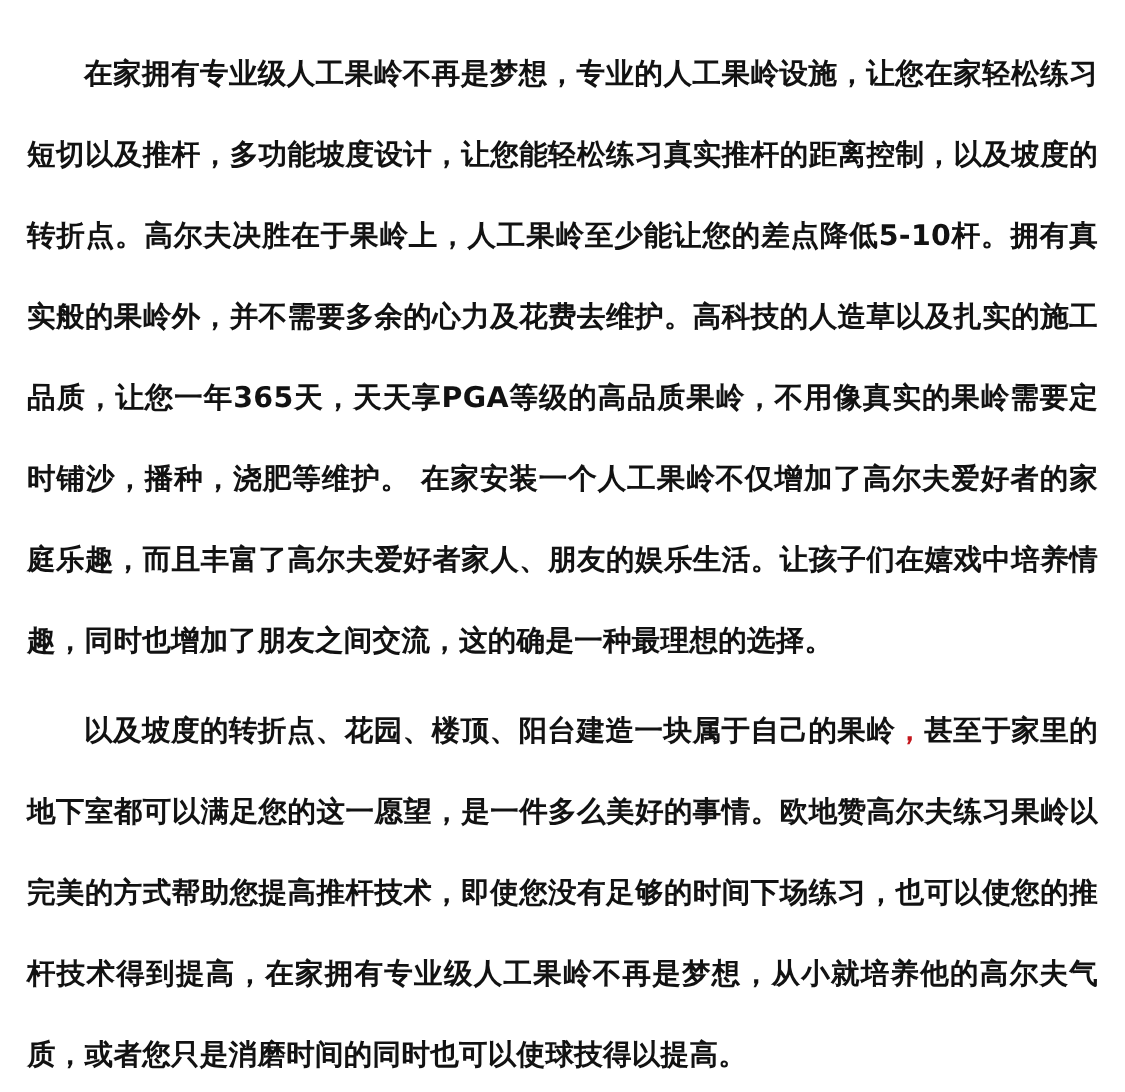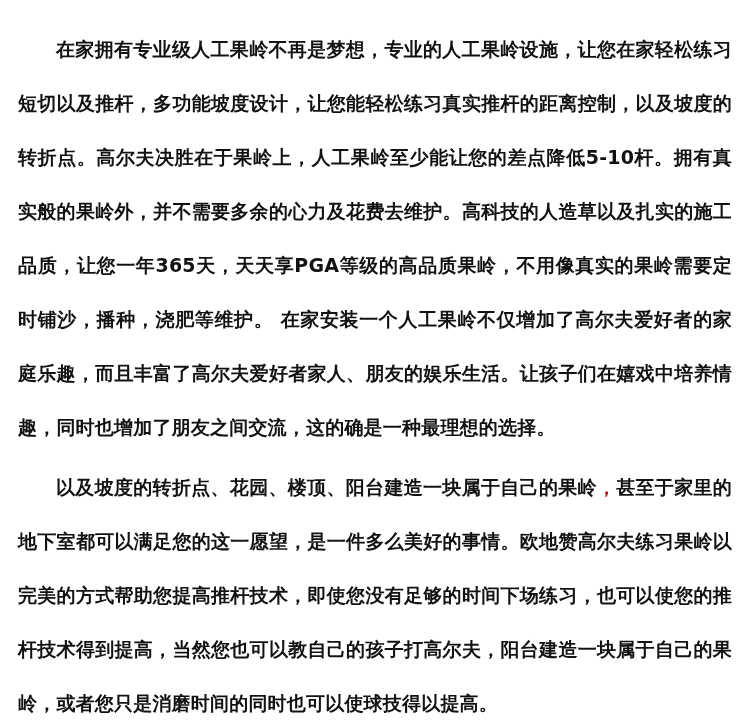--- a/index.html
+++ b/index.html
@@ -44,16 +44,16 @@
 </style>
 </head>
 <body>
 
 <div class="page">
   <div class="body-text">
     <p class="para">
       <span>在家拥有专业级人工果岭不再是梦想，专业的人工果岭设施，让您在家轻松练习短切以及推杆，多功能坡度设计，让您能轻松练习真实推杆的距离控制，以及坡度的转折点。高尔夫决胜在于果岭上，人工果岭至少能让您的差点降低5-10杆。拥有真实般的果岭外，并不需要多余的心力及花费去维护。高科技的人造草以及扎实的施工品质，让您一年365天，天天享PGA等级的高品质果岭，不用像真实的果岭需要定时铺沙，播种，浇肥等维护。 在家安装一个人工果岭不仅增加了高尔夫爱好者的家庭乐趣，而且丰富了高尔夫爱好者家人、朋友的娱乐生活。让孩子们在嬉戏中培养情趣，同时也增加了朋友之间交流，这的确是一种最理想的选择。</span>
     </p>
     <p class="para">
-      <span>以及坡度的转折点、花园、楼顶、阳台建造一块属于自己的果岭</span><span class="red-mark">，</span><span>甚至于家里的地下室都可以满足您的这一愿望，是一件多么美好的事情。欧地赞高尔夫练习果岭以完美的方式帮助您提高推杆技术，即使您没有足够的时间下场练习，也可以使您的推杆技术得到提高，当然您也可以教自己的孩子打高尔夫，阳台建造一块属于自己的果岭，或者您只是消磨时间的同时也可以使球技得以提高。</span>
+      <span>以及坡度的转折点、花园、楼顶、阳台建造一块属于自己的果岭</span><span class="red-mark">，</span><span>甚至于家里的地下室都可以满足您的这一愿望，是一件多么美好的事情。欧地赞高尔夫练习果岭以完美的方式帮助您提高推杆技术，即使您没有足够的时间下场练习，也可以使您的推杆技术得到提高，在家拥有专业级人工果岭不再是梦想，从小就培养他的高尔夫气质，或者您只是消磨时间的同时也可以使球技得以提高。</span>
     </p>
   </div>
 </div>
 
 </body></html>

